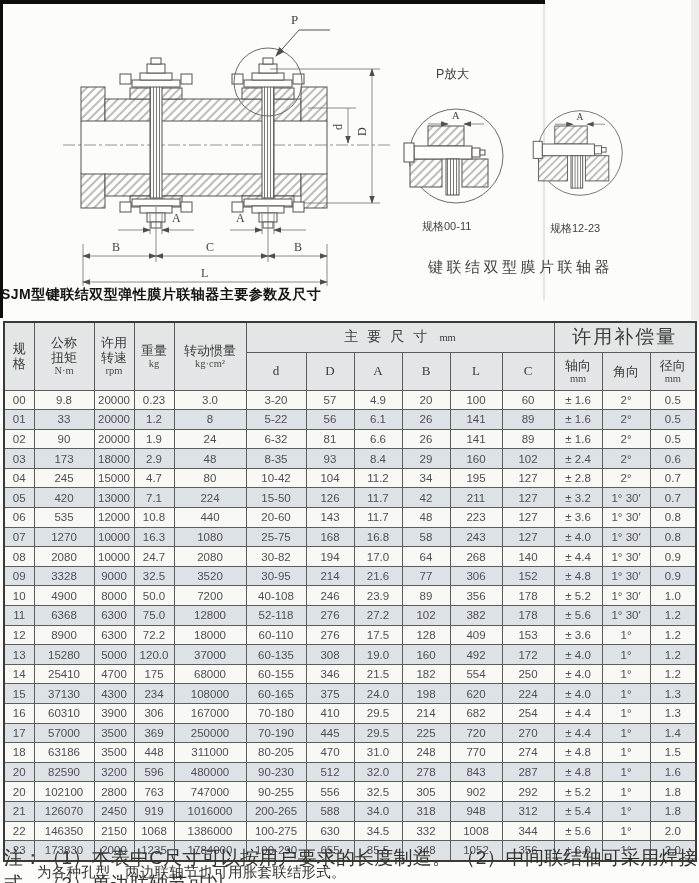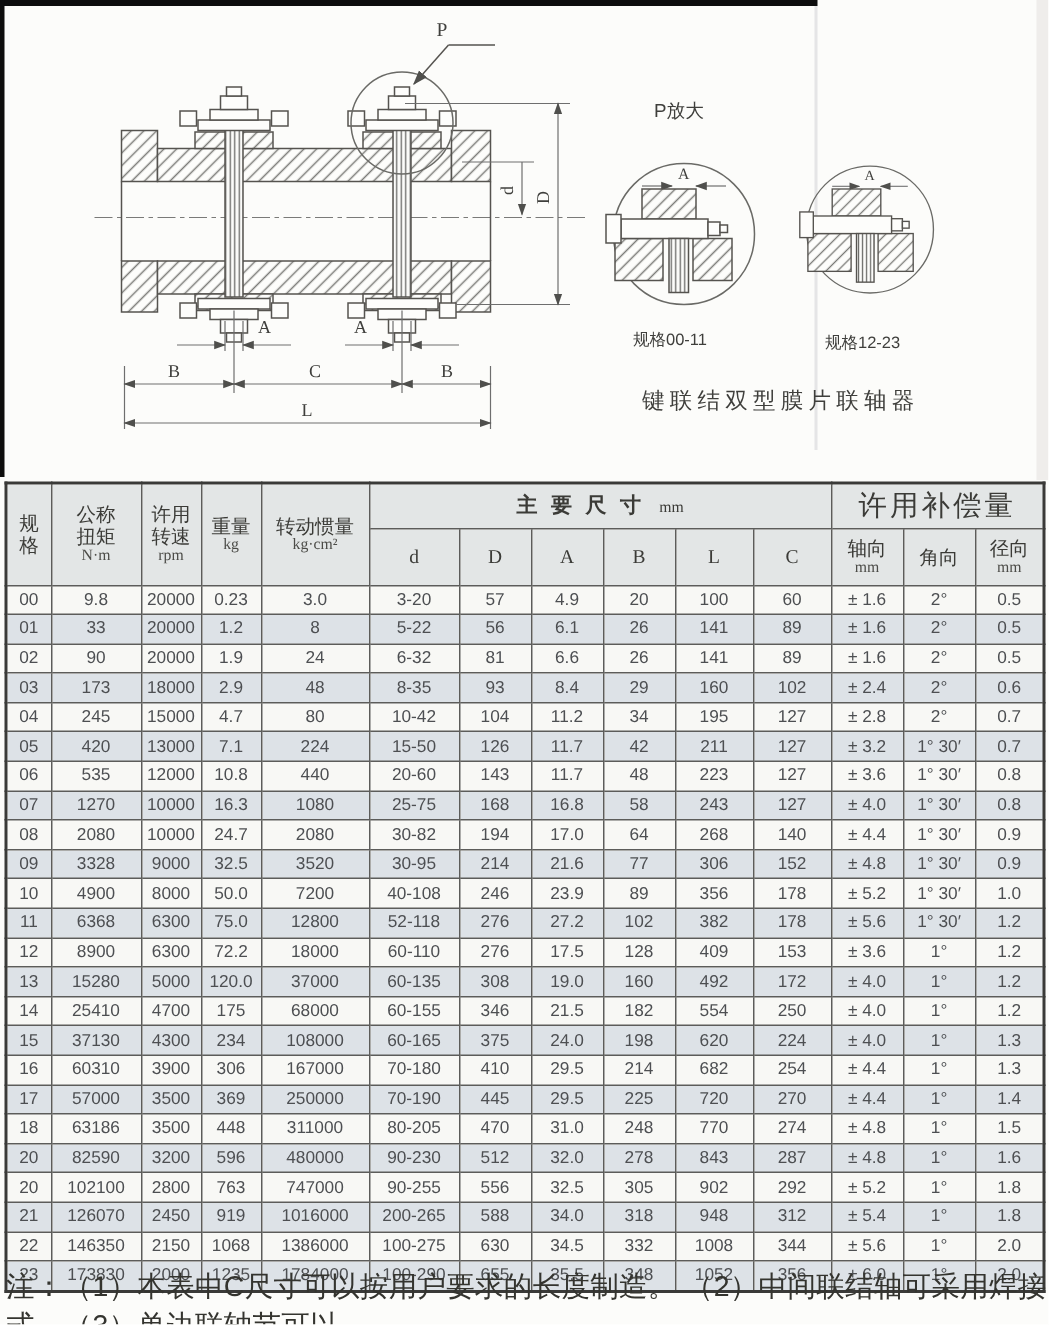--- a/index.html
+++ b/index.html
@@ -37,21 +37,21 @@
     border:1px solid #5c5c5a;text-align:center;vertical-align:middle;padding:0;
     overflow:hidden;
   }
   #spec-table{border:2px solid #3a3a38;}
   #spec-table thead th{background:#e3e6e6;color:#3b3b37;font-weight:normal;}
   #spec-table thead tr.h1{height:30px;}
   #spec-table thead tr.h2{height:38px;}
   .h-cn{display:block;font-size:13px;line-height:15px;white-space:pre-line;}
   .h-unit{display:block;font-size:10.5px;line-height:12px;color:#4c4c48;font-family:"Liberation Serif","DejaVu Serif",serif;}
   .h-unit-inline{font-size:10.5px;font-family:"Liberation Serif","DejaVu Serif",serif;letter-spacing:0;}
-  .h-band{font-size:14px;letter-spacing:9px;font-weight:bold;}
+  .h-band{font-size:14px;letter-spacing:9px;}
   .h-comp{font-size:19px;letter-spacing:2px;}
   .h-dim{font-family:"Liberation Serif","DejaVu Serif",serif;font-size:13px;}
   #spec-table tbody td{height:18.6px;background:#f8f8f5;}
   #spec-table tbody tr.shaded td{background:var(--shade,#dde2e7);}
 
   #notes-line1{position:absolute;left:4px;top:845px;font-size:19px;color:#34342f;letter-spacing:0.2px;}
   #notes-line2{position:absolute;left:37px;top:863px;font-size:14.5px;color:#34342f;letter-spacing:0.2px;}
 </style>
 </head>
 <body>
@@ -194,20 +194,21 @@
       <rect class="wh" x="82" y="92" width="5" height="5"></rect>
       <rect class="vp" x="48" y="101" width="13" height="36"></rect>
     </g>
     <use href="#detailA" transform="translate(129.8,6.8) scale(0.9)"></use>
 
     <text class="cn" x="24" y="172" font-size="11">规格00-11</text>
     <text class="cn" x="152" y="174" font-size="11">规格12-23</text>
     <text class="cn" x="30" y="214" font-size="15" letter-spacing="3.5" fill="#2d2d28">键联结双型膜片联轴器</text>
   </svg>
 
+  <div id="doc-title">SJM型键联结双型弹性膜片联轴器主要参数及尺寸</div>
 
   <table id="spec-table">
     <colgroup>
       <col style="width:30px">
         <col style="width:60px">
         <col style="width:40px">
         <col style="width:40px">
       <col style="width:72px">
         <col style="width:60px">
         <col style="width:48px">
@@ -648,14 +649,15 @@
           <td>1052</td>
           <td>356</td>
           <td>± 6.0</td>
           <td>1°</td>
           <td>2.0</td>
         </tr>
       </tbody>
   </table>
 
   <div id="notes-line1">注：（1）本表中C尺寸可以按用户要求的长度制造。 （2）中间联结轴可采用焊接式。（3）单边联轴节可以</div>
+  <div id="notes-line2">为各种孔型，两边联轴节也可用胀套联结形式。</div>
 
 </div>
 
 </body></html>

